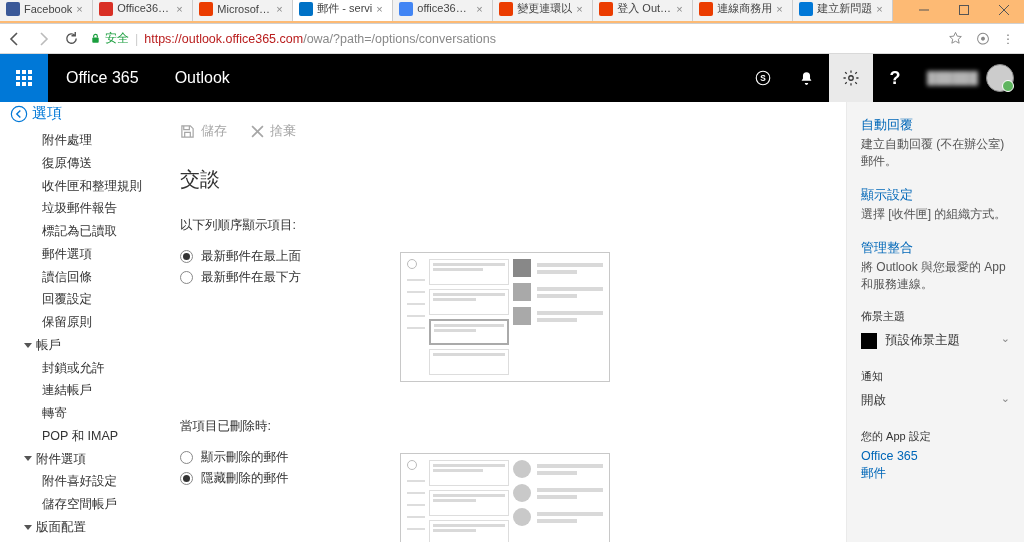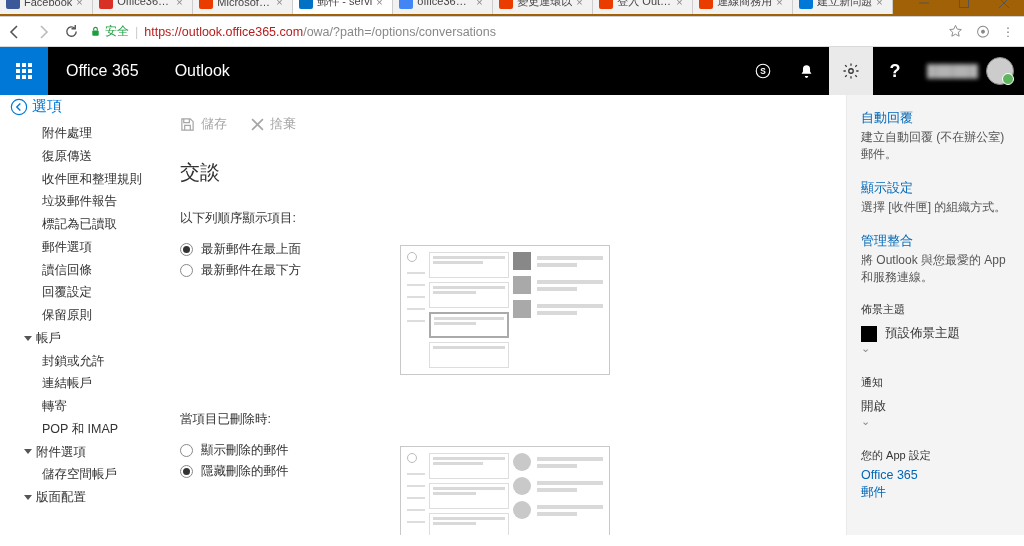--- a/index.html
+++ b/index.html
@@ -1,19 +1,19 @@
 <!DOCTYPE html>
 <html><head>
 <meta charset="utf-8">
 <style>
   * { box-sizing: border-box; margin: 0; padding: 0; font-family: "Segoe UI", "Microsoft JhengHei", sans-serif; }
   body { width: 1024px; height: 546px; overflow: hidden; background: #fff; font-size: 12px; color: #333; }
 
   
-  .chrome-top { height: 17px; background: #a16207; border-bottom: 1px solid #d0d0d0; display: flex; align-items: flex-end; }
+  .chrome-top { height: 24px; background: #fdba74; border-bottom: 1px solid #d0d0d0; display: flex; align-items: flex-end; }
   .tabs { display: flex; flex: 1; height: 28px; overflow: hidden; }
   .tab { display: flex; align-items: center; padding: 0 6px; border-right: 1px solid #ccc; border-top: 1px solid #ccc; height: 26px; max-width: 100px; min-width: 80px; font-size: 11px; color: #444; background: #f2f2f2; gap: 4px; cursor: pointer; }
   .tab.active { background: #fff; }
   .tab .favicon { width: 14px; height: 14px; flex: 0 0 14px; border-radius: 2px; }
   .tab .title { flex: 1; white-space: nowrap; overflow: hidden; text-overflow: ellipsis; }
   .tab .close { width: 10px; color: #888; font-size: 11px; }
   .win-ctrls { display: flex; }
   .win-btn { width: 40px; height: 26px; display: flex; align-items: center; justify-content: center; color: #555; font-size: 12px; }
   .win-btn svg { width: 10px; height: 10px; }
 
@@ -71,21 +71,21 @@
   .preview-box .col-c .sq{width:18px;height:18px;background:#a9a9a9;}
   .preview-box .col-c .pc{width:18px;height:18px;border-radius:50%;background:#c9c9c9;}
   .preview-box .col-c .lines{flex:1;display:flex;flex-direction:column;gap:3px;}
   .preview-box .col-c .lines .ln{height:4px;background:#d9d9d9;}
   .preview-box .col-c .lines .ln.short{width:60%;}
 
   .right-pane { width: 178px; background:#f4f4f4; border-left:1px solid #eaeaea; padding: 14px 14px; overflow:hidden;}
   .rp-section { margin-bottom: 16px; }
   .rp-link { color:#0067b8; font-size:13px; cursor:pointer; }
   .rp-desc { font-size:12px; color:#555; margin-top:2px; }
-  .rp-row { display:flex; justify-content:space-between; padding:4px 0; color:#333; font-size:12.5px;flex-direction:column;}
+  .rp-row { display:flex; justify-content:space-between; padding:4px 0; color:#333; font-size:12.5px;}
   .rp-swatch { width:16px;height:16px;background:#000;display:inline-block;margin-right:8px;vertical-align:middle;}
   .rp-chevron { color:#888; font-size:11px;}
   .rp-heading { color:#333; font-size:11px; margin-top:6px; margin-bottom:4px;}
   .rp-list .rp-link { display:block; font-size:12.5px; padding:1px 0;}
 </style>
 </head>
 <body>
 
 <div class="chrome-top">
   <div class="tabs" id="tabs">
@@ -260,20 +260,21 @@
           <span>帳戶</span>
         </div>
         <div class="item">封鎖或允許</div>
         <div class="item">連結帳戶</div>
         <div class="item">轉寄</div>
         <div class="item">POP 和 IMAP</div>
         <div class="group">
           <span class="caret"></span>
           <span>附件選項</span>
         </div>
+        <div class="item">附件喜好設定</div>
         <div class="item">儲存空間帳戶</div>
         <div class="group">
           <span class="caret"></span>
           <span>版面配置</span>
         </div>
       </div>
   </div>
 
   <div class="main">
     <div class="actions">

